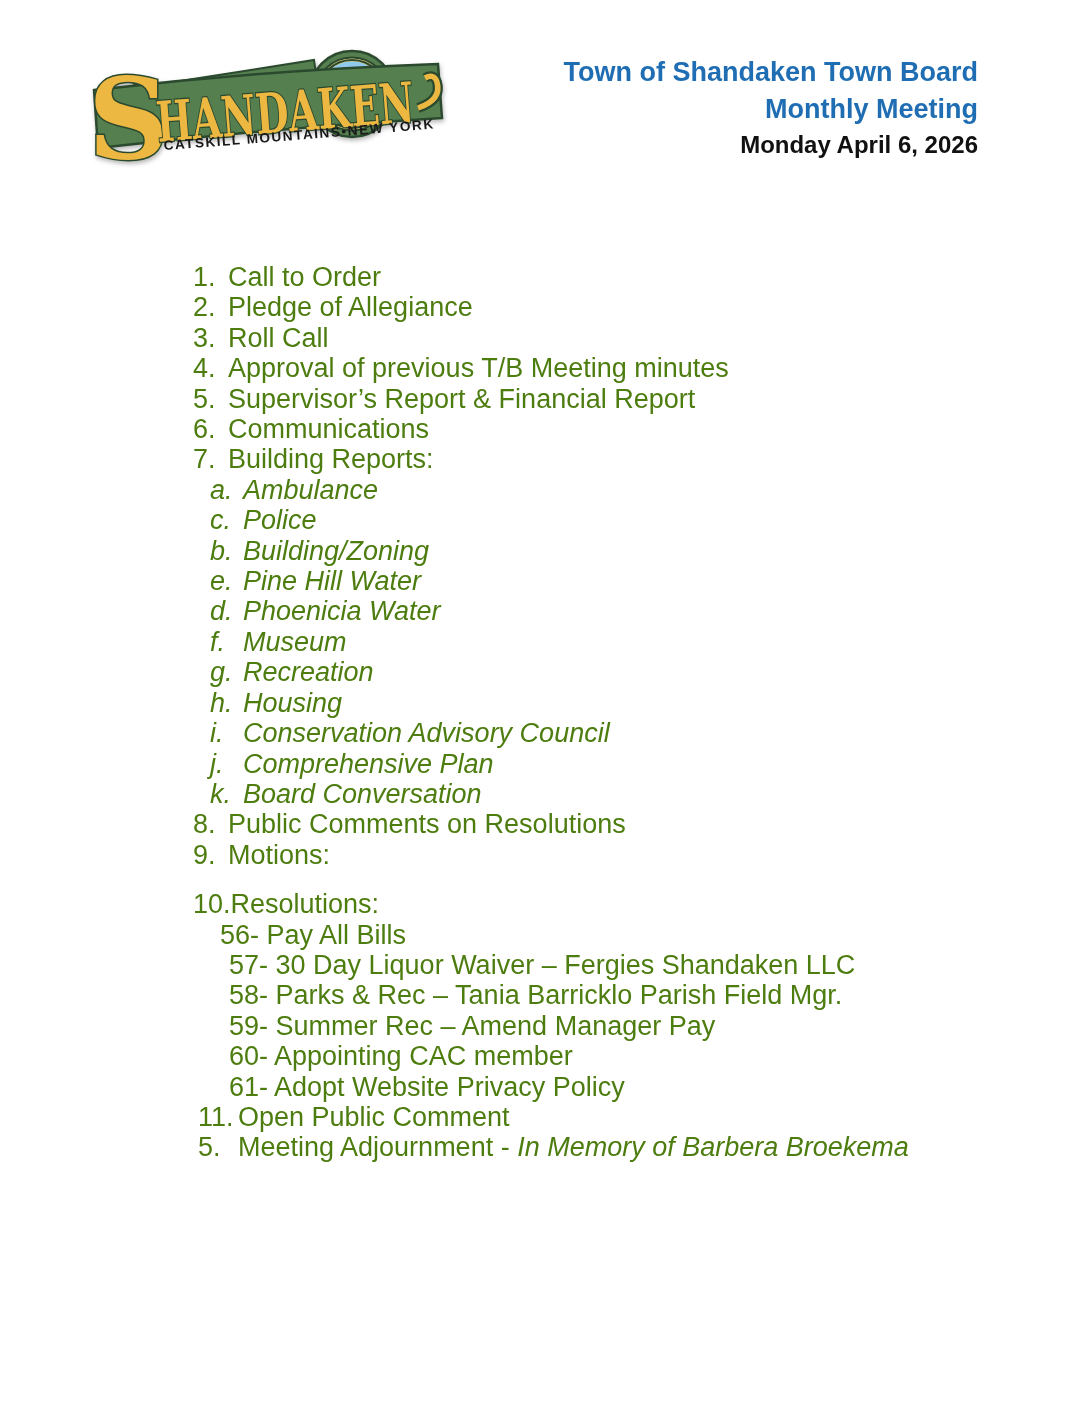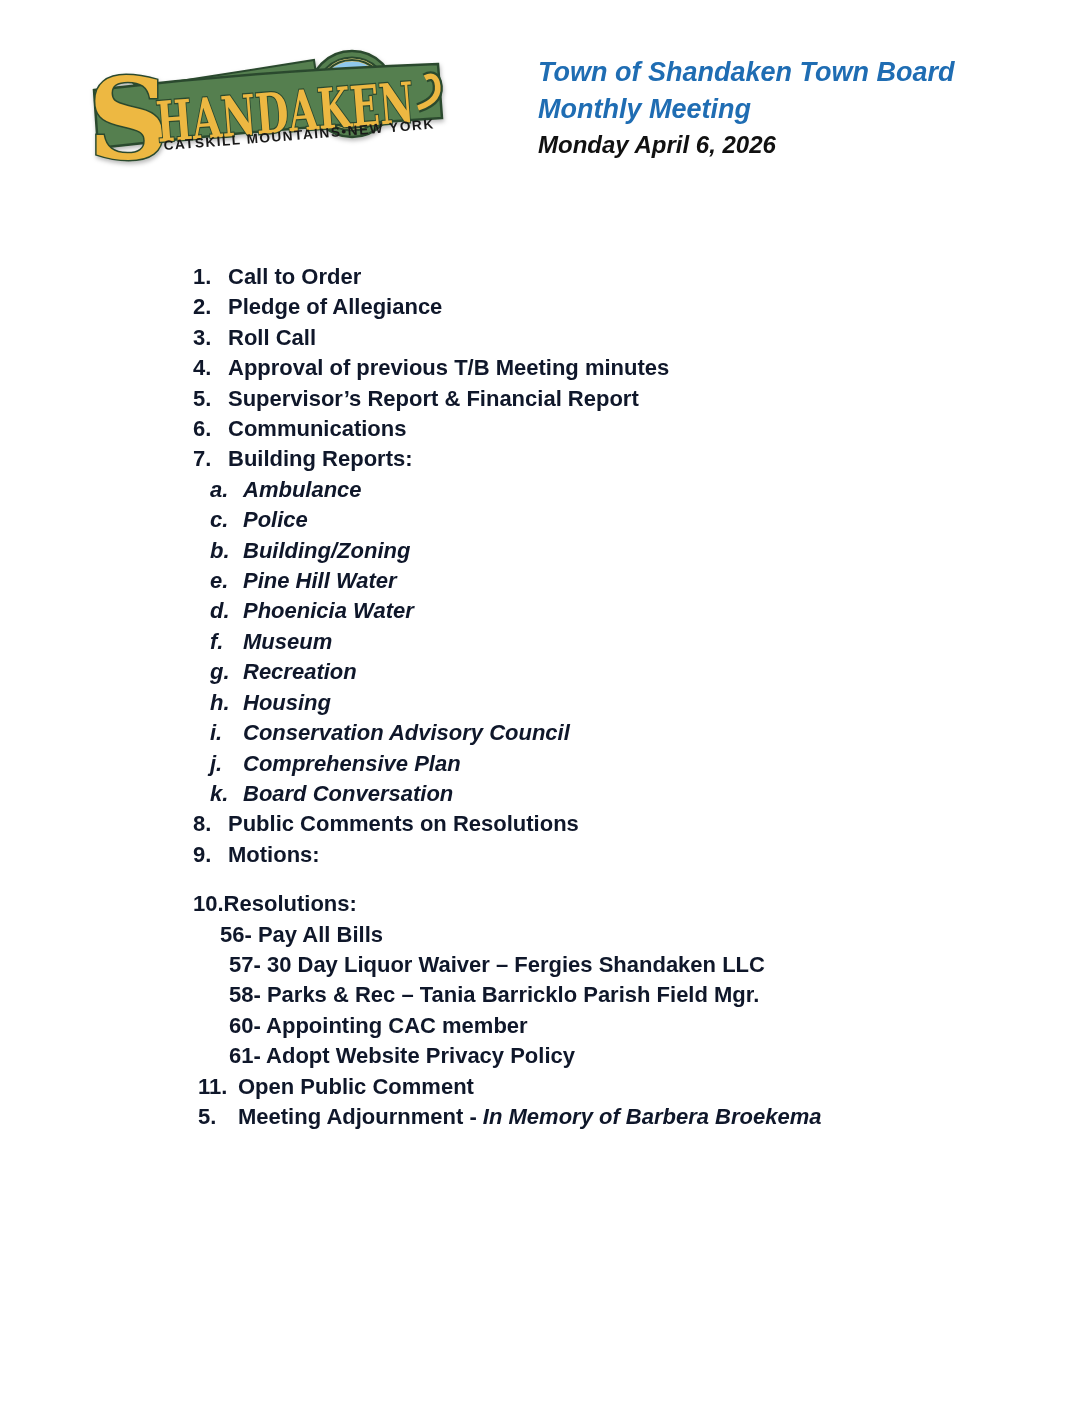--- a/index.html
+++ b/index.html
@@ -21,46 +21,45 @@
     width: 366px;
     height: 138px;
   }
 
   
   .title-block {
     position: absolute;
     left: 538px;
     top: 54px;
     width: 440px;
-    text-align: left;
-    font-style: italic;
+    text-align: right;
   }
   .title-line {
     font-size: 27px;
     line-height: 37px;
     font-weight: bold;
     color: #1F6DB3;
   }
   .date-line {
     font-size: 24px;
     line-height: 33px;
     font-weight: bold;
     color: #111111;
   }
 
   
   .agenda {
     position: absolute;
     left: 193px;
     top: 262px;
     width: 760px;
-    font-size: 22px;
+    font-size: 27px;
     line-height: 30.4px;
-    font-weight: bold;
-    color: #0f172a;
+    font-weight: normal;
+    color: #4d7c0f;
   }
   .line { white-space: pre; }
   .num { display: inline-block; width: 35px; }
   .l-alpha { padding-left: 17px; font-style: italic; }
   .l-alpha .num { width: 33px; }
   .l-tight .num { width: auto; margin-top: 19px; }
   .l-res1 { padding-left: 27px; }
   .l-res  { padding-left: 36px; }
   .l-main2 { padding-left: 5px; }
   .l-main2 .num { width: 40px; }
@@ -154,20 +153,21 @@
     <div class="line l-alpha"><span class="num">j.</span><span class="txt">Comprehensive Plan</span></div>
     <div class="line l-alpha"><span class="num">k.</span><span class="txt">Board Conversation</span></div>
 
     <div class="line l-main"><span class="num">8.</span><span class="txt">Public Comments on Resolutions</span></div>
     <div class="line l-main"><span class="num">9.</span><span class="txt">Motions:</span></div>
     <div class="line l-main l-tight"><span class="num">10.</span><span class="txt">Resolutions:</span></div>
 
     <div class="line l-res1"><span class="txt">56- Pay All Bills</span></div>
     <div class="line l-res"><span class="txt">57- 30 Day Liquor Waiver – Fergies Shandaken LLC</span></div>
     <div class="line l-res"><span class="txt">58- Parks &amp; Rec – Tania Barricklo Parish Field Mgr.</span></div>
+    <div class="line l-res"><span class="txt">59- Summer Rec – Amend Manager Pay</span></div>
     <div class="line l-res"><span class="txt">60- Appointing CAC member</span></div>
     <div class="line l-res"><span class="txt">61- Adopt Website Privacy Policy</span></div>
 
     <div class="line l-main2"><span class="num">11.</span><span class="txt">Open Public Comment</span></div>
     <div class="line l-main2"><span class="num">5.</span><span class="txt">Meeting Adjournment - </span><span class="txt it">In Memory of Barbera Broekema</span></div>
   </div>
 
 </div>
 
 </body></html>

